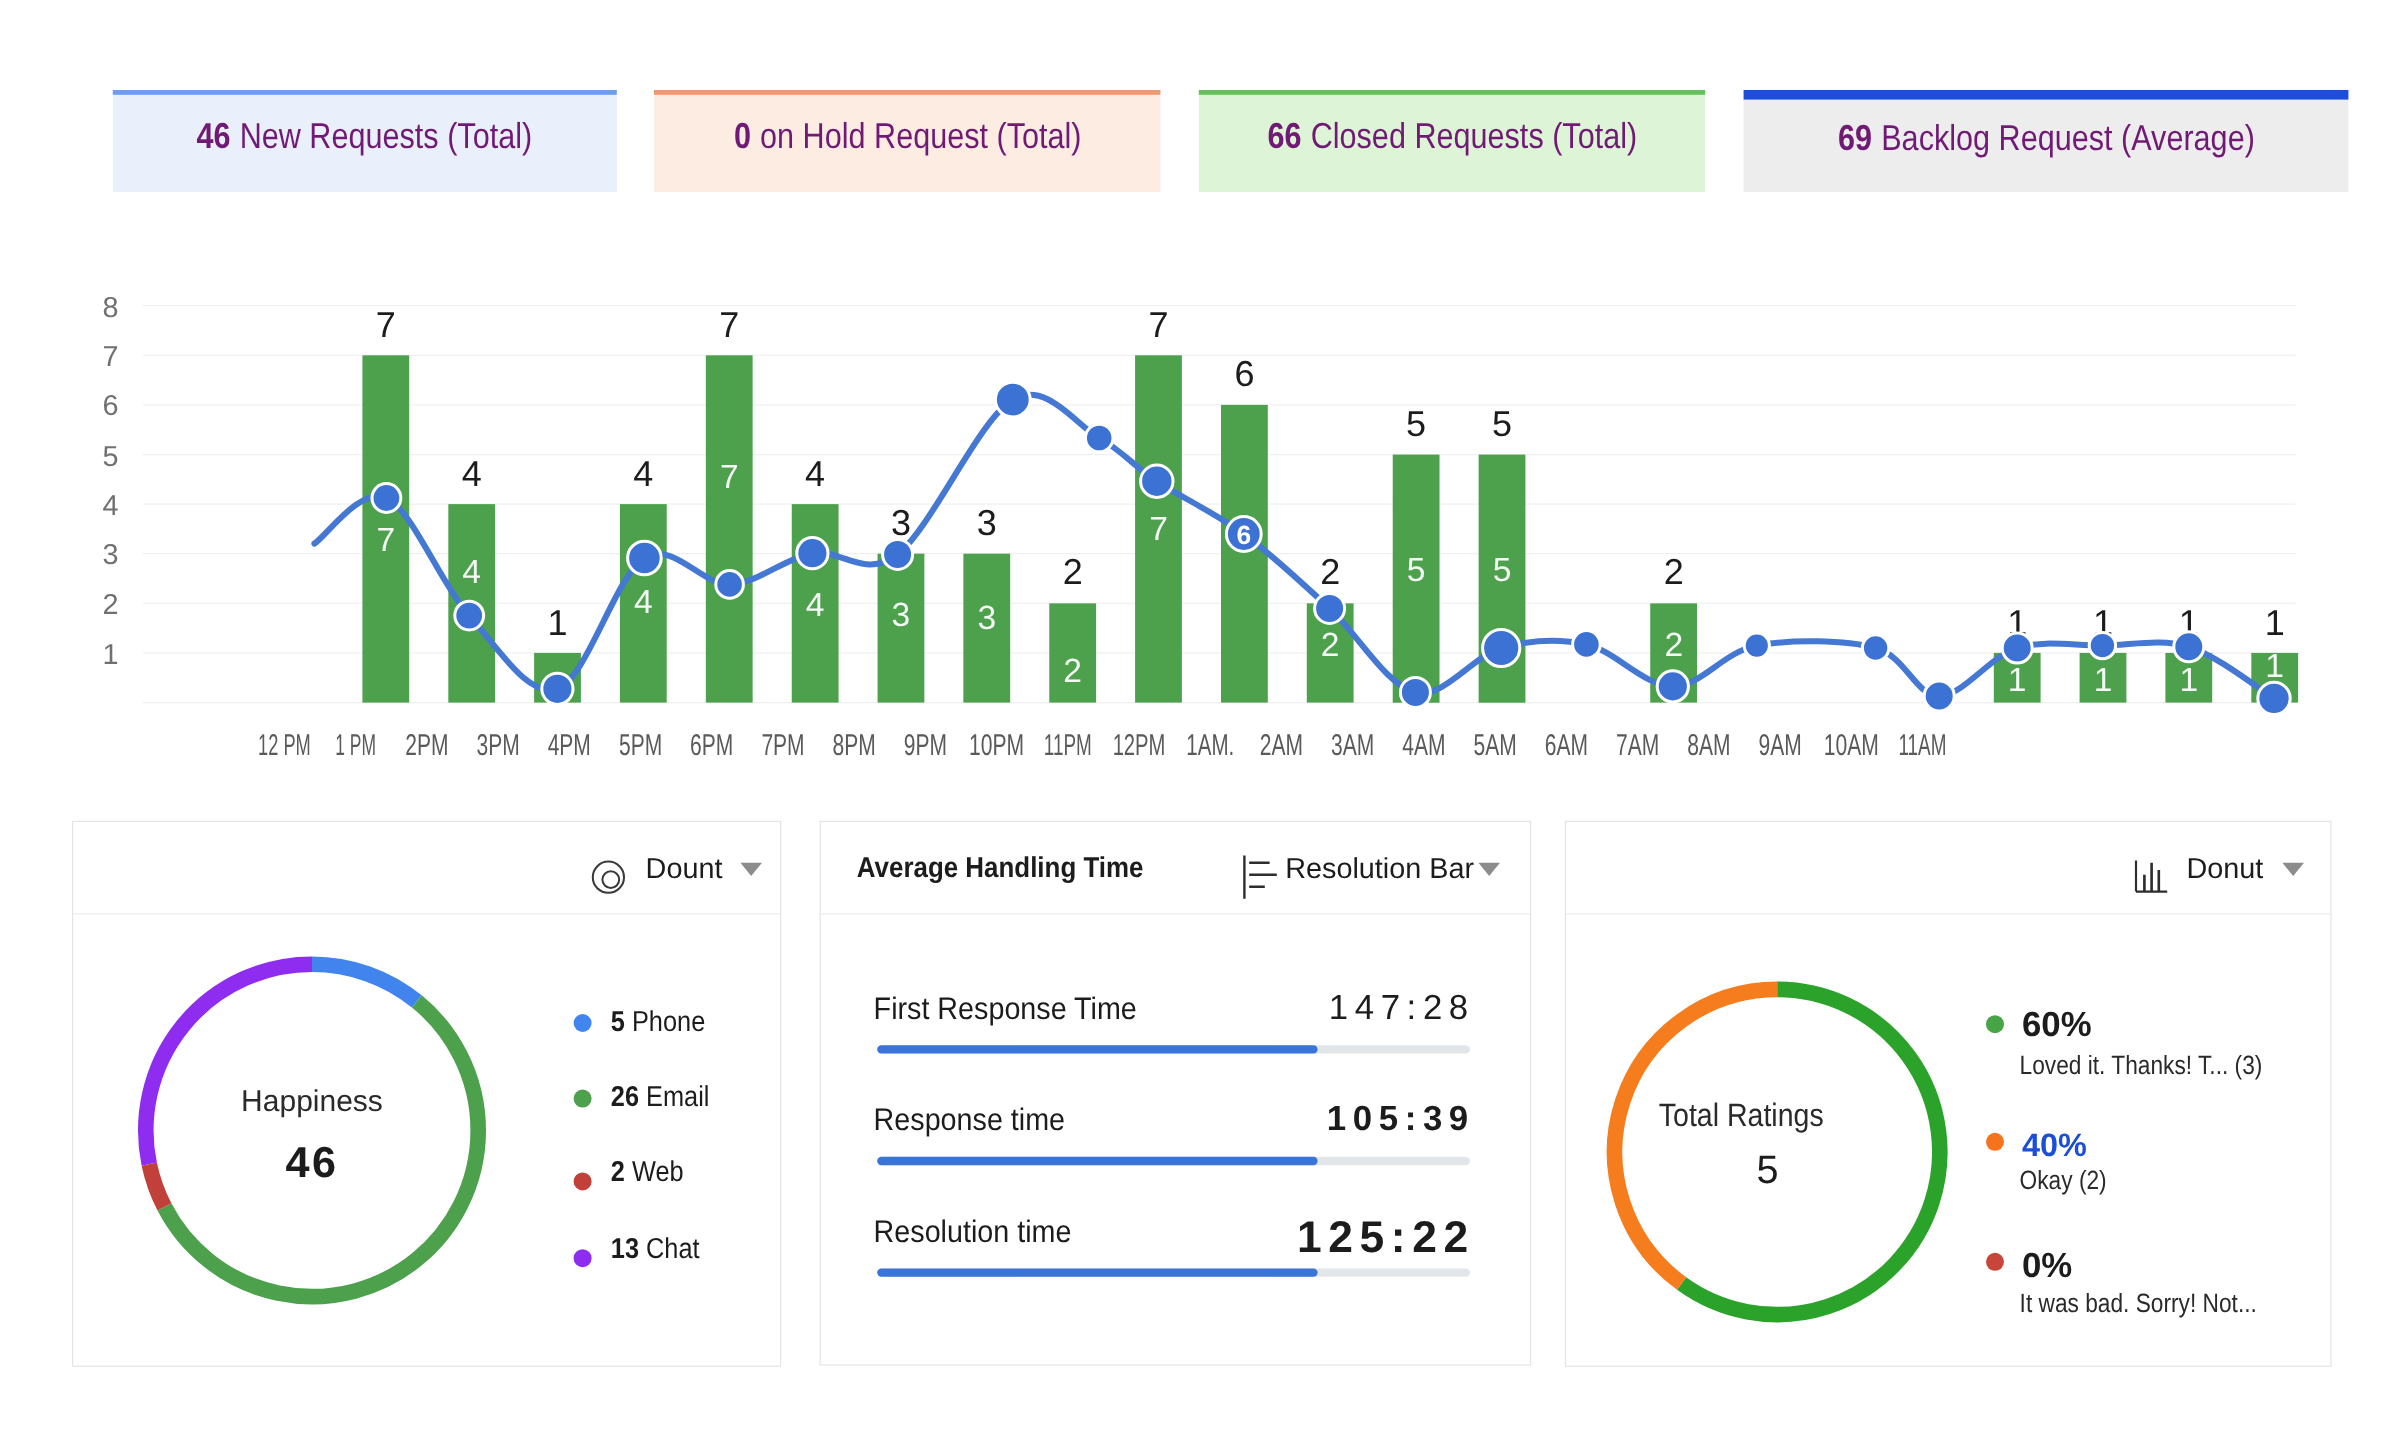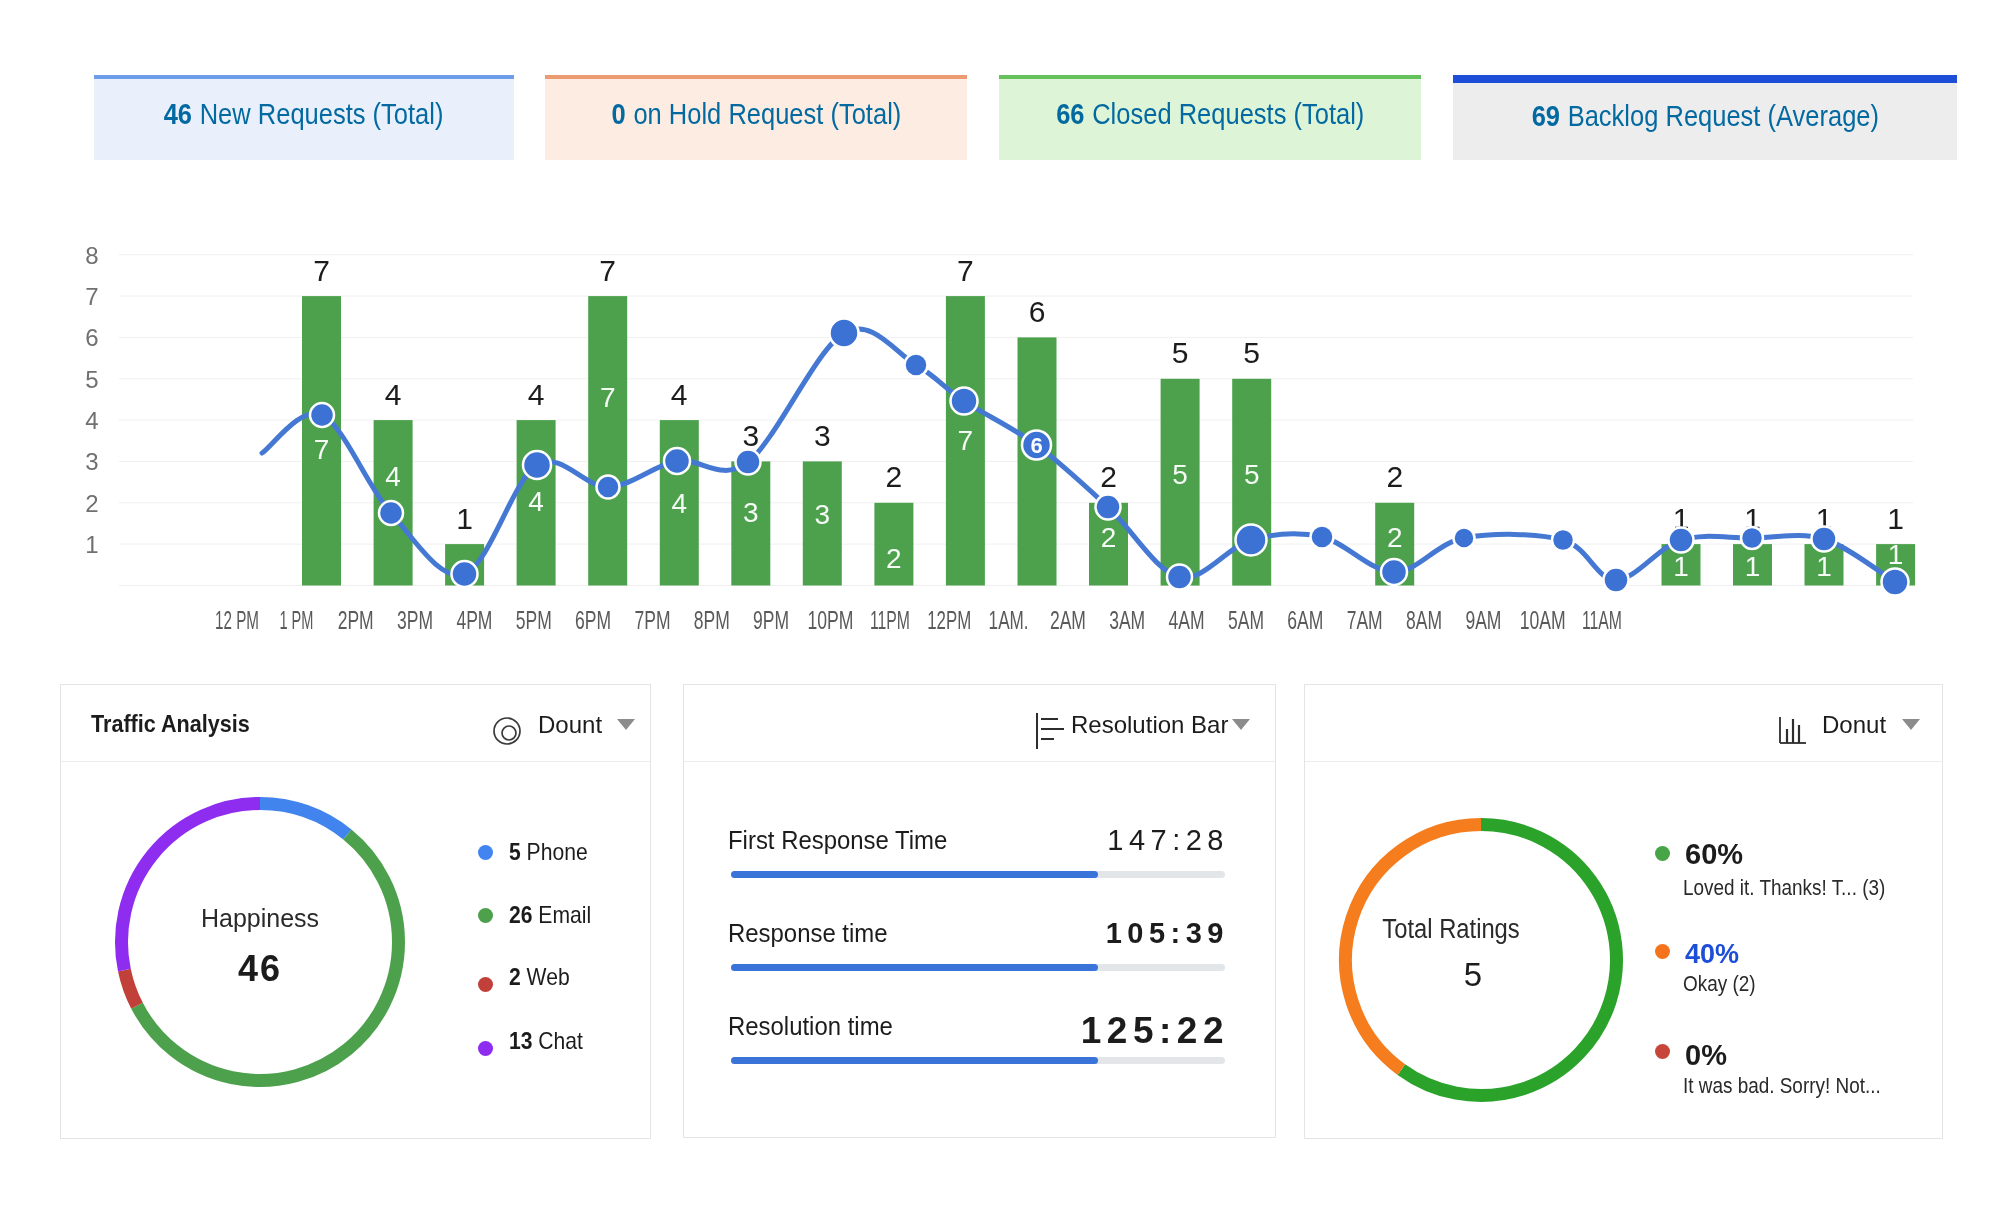--- a/index.html
+++ b/index.html
@@ -1,16 +1,16 @@
 <!DOCTYPE html>
 <html><head><meta charset="utf-8">
 <style>
 *{margin:0;padding:0;box-sizing:border-box}
 body{width:2000px;height:1212px;background:#fff;font-family:"Liberation Sans",sans-serif;position:relative;overflow:hidden}
-.stat{position:absolute;top:75px;height:85px;display:flex;align-items:center;justify-content:center;font-size:30px;color:#0369a1}
+.stat{position:absolute;top:75px;height:85px;display:flex;align-items:center;justify-content:center;font-size:30px;color:#701a75}
 .stat span{display:inline-block;transform:scaleX(.85);position:relative;top:-6px}
 .stat b{font-weight:700;margin-right:9px}
 .card{position:absolute;top:684px;background:#fff;border:1px solid #e4e4e4}
 .chead{position:absolute;left:0;top:0;right:0;height:77px;border-bottom:1px solid #ececec}
 .ctitle{position:absolute;left:30px;top:0;height:77px;display:flex;align-items:center;font-size:24px;font-weight:600;color:#1c1c1c}
 .ctitle span{display:inline-block;transform:scaleX(.9);transform-origin:0 50%}
 .ddtxt{position:absolute;font-size:24px;color:#1c1c1c;top:26px}
 .tri{position:absolute;width:0;height:0;border-left:9px solid transparent;border-right:9px solid transparent;border-top:11px solid #8c8c8c;top:34px}
 </style></head>
 <body>
@@ -147,23 +147,20 @@
 <text x="1305.3" y="629" font-size="25" fill="#5a5a5a" text-anchor="middle" textLength="36" lengthAdjust="spacingAndGlyphs">6AM</text>
 <text x="1364.7" y="629" font-size="25" fill="#5a5a5a" text-anchor="middle" textLength="36" lengthAdjust="spacingAndGlyphs">7AM</text>
 <text x="1424.0" y="629" font-size="25" fill="#5a5a5a" text-anchor="middle" textLength="36" lengthAdjust="spacingAndGlyphs">8AM</text>
 <text x="1483.4" y="629" font-size="25" fill="#5a5a5a" text-anchor="middle" textLength="36" lengthAdjust="spacingAndGlyphs">9AM</text>
 <text x="1542.7" y="629" font-size="25" fill="#5a5a5a" text-anchor="middle" textLength="46" lengthAdjust="spacingAndGlyphs">10AM</text>
 <text x="1602.0" y="629" font-size="25" fill="#5a5a5a" text-anchor="middle" textLength="40" lengthAdjust="spacingAndGlyphs">11AM</text>
 </svg>
 
 <div class="card" style="left:60px;width:591px;height:455px">
   <div class="chead"></div>
-  <div class="ctitle">
-      <span>Traffic Analysis</span>
-    </div>
   <svg width="34" height="34" viewBox="0 0 34 34" style="position:absolute;left:429px;top:29px">
     <circle cx="17" cy="17" r="13" fill="none" stroke="#3a3a3a" stroke-width="1.7"></circle>
     <circle cx="19" cy="19" r="7" fill="none" stroke="#3a3a3a" stroke-width="1.7"></circle>
   </svg>
   <div class="ddtxt" style="left:477px">Dount</div>
   <div class="tri" style="left:556px"></div>
   <svg width="591" height="455" viewBox="0 0 591 455" style="position:absolute;left:0;top:0">
 <path d="M199.00,118.50 A138.5,138.5 0 0 1 286.35,149.52" fill="none" stroke="#4284ee" stroke-width="13"></path>
 <path d="M286.35,149.52 A138.5,138.5 0 1 1 76.04,320.74" fill="none" stroke="#4da14d" stroke-width="13"></path>
 <path d="M76.04,320.74 A138.5,138.5 0 0 1 63.38,285.09" fill="none" stroke="#c2403a" stroke-width="13"></path>
@@ -177,20 +174,23 @@
 <div style="position:absolute;left:448px;top:216px;font-size:24px;color:#1c1c1c;transform:scaleX(.88);transform-origin:0 0"><b>26</b> Email</div>
 <div style="position:absolute;left:417px;top:292px;width:15px;height:15px;border-radius:50%;background:#c2403a"></div>
 <div style="position:absolute;left:448px;top:278px;font-size:24px;color:#1c1c1c;transform:scaleX(.88);transform-origin:0 0"><b>2</b> Web</div>
 <div style="position:absolute;left:417px;top:356px;width:15px;height:15px;border-radius:50%;background:#8e2df0"></div>
 <div style="position:absolute;left:448px;top:342px;font-size:24px;color:#1c1c1c;transform:scaleX(.88);transform-origin:0 0"><b>13</b> Chat</div>
 
 </div>
 
 <div class="card" style="left:683px;width:593px;height:454px">
   <div class="chead"></div>
+  <div class="ctitle">
+      <span>Average Handling Time</span>
+    </div>
   <svg width="34" height="40" viewBox="0 0 34 40" style="position:absolute;left:350px;top:26px">
     <line x1="3" y1="2" x2="3" y2="38" stroke="#2d2d2d" stroke-width="2"></line>
     <line x1="7" y1="8" x2="24" y2="8" stroke="#2d2d2d" stroke-width="2"></line>
     <line x1="7" y1="18" x2="30" y2="18" stroke="#2d2d2d" stroke-width="2"></line>
     <line x1="7" y1="28" x2="20" y2="28" stroke="#2d2d2d" stroke-width="2"></line>
   </svg>
   <div class="ddtxt" style="left:387px">Resolution Bar</div>
   <div class="tri" style="left:548px"></div>
 <div style="position:absolute;left:44px;top:140px;font-size:26px;color:#1c1c1c;transform:scaleX(.92);transform-origin:0 0">First Response Time</div>
 <div style="position:absolute;right:46px;top:139px;font-size:29px;font-weight:400;color:#1c1c1c;letter-spacing:5.5px">147:28</div>

